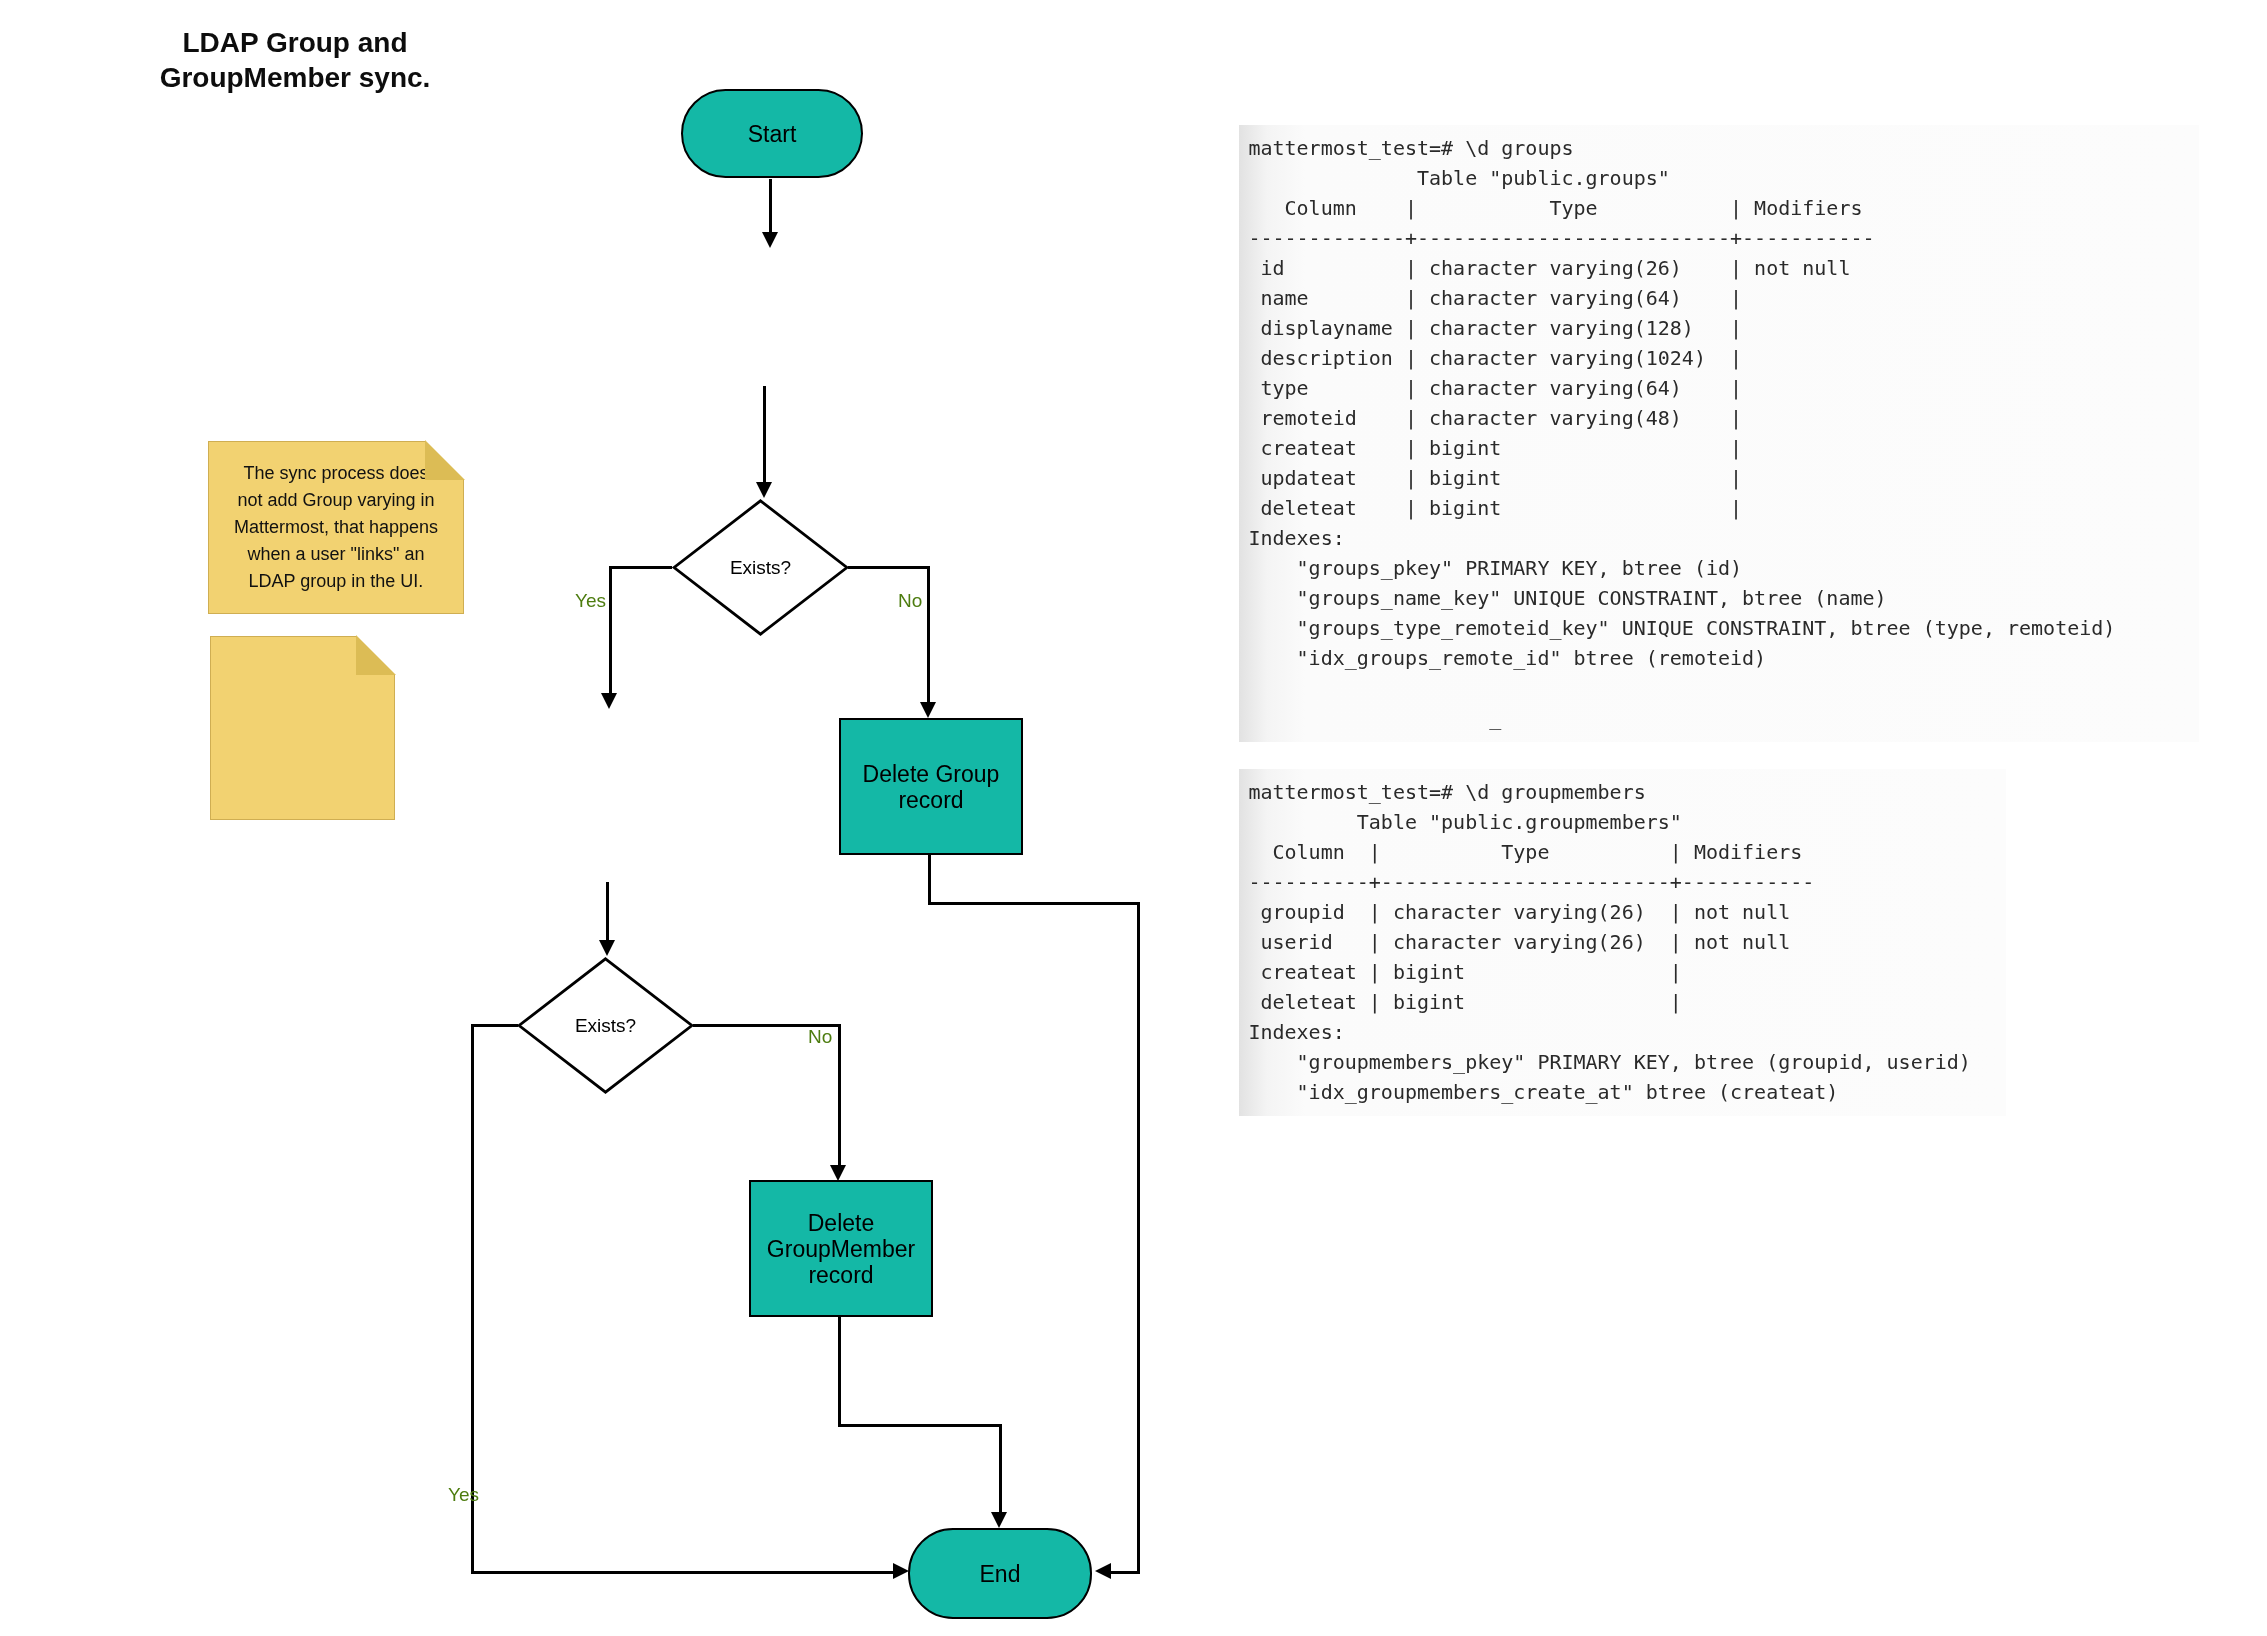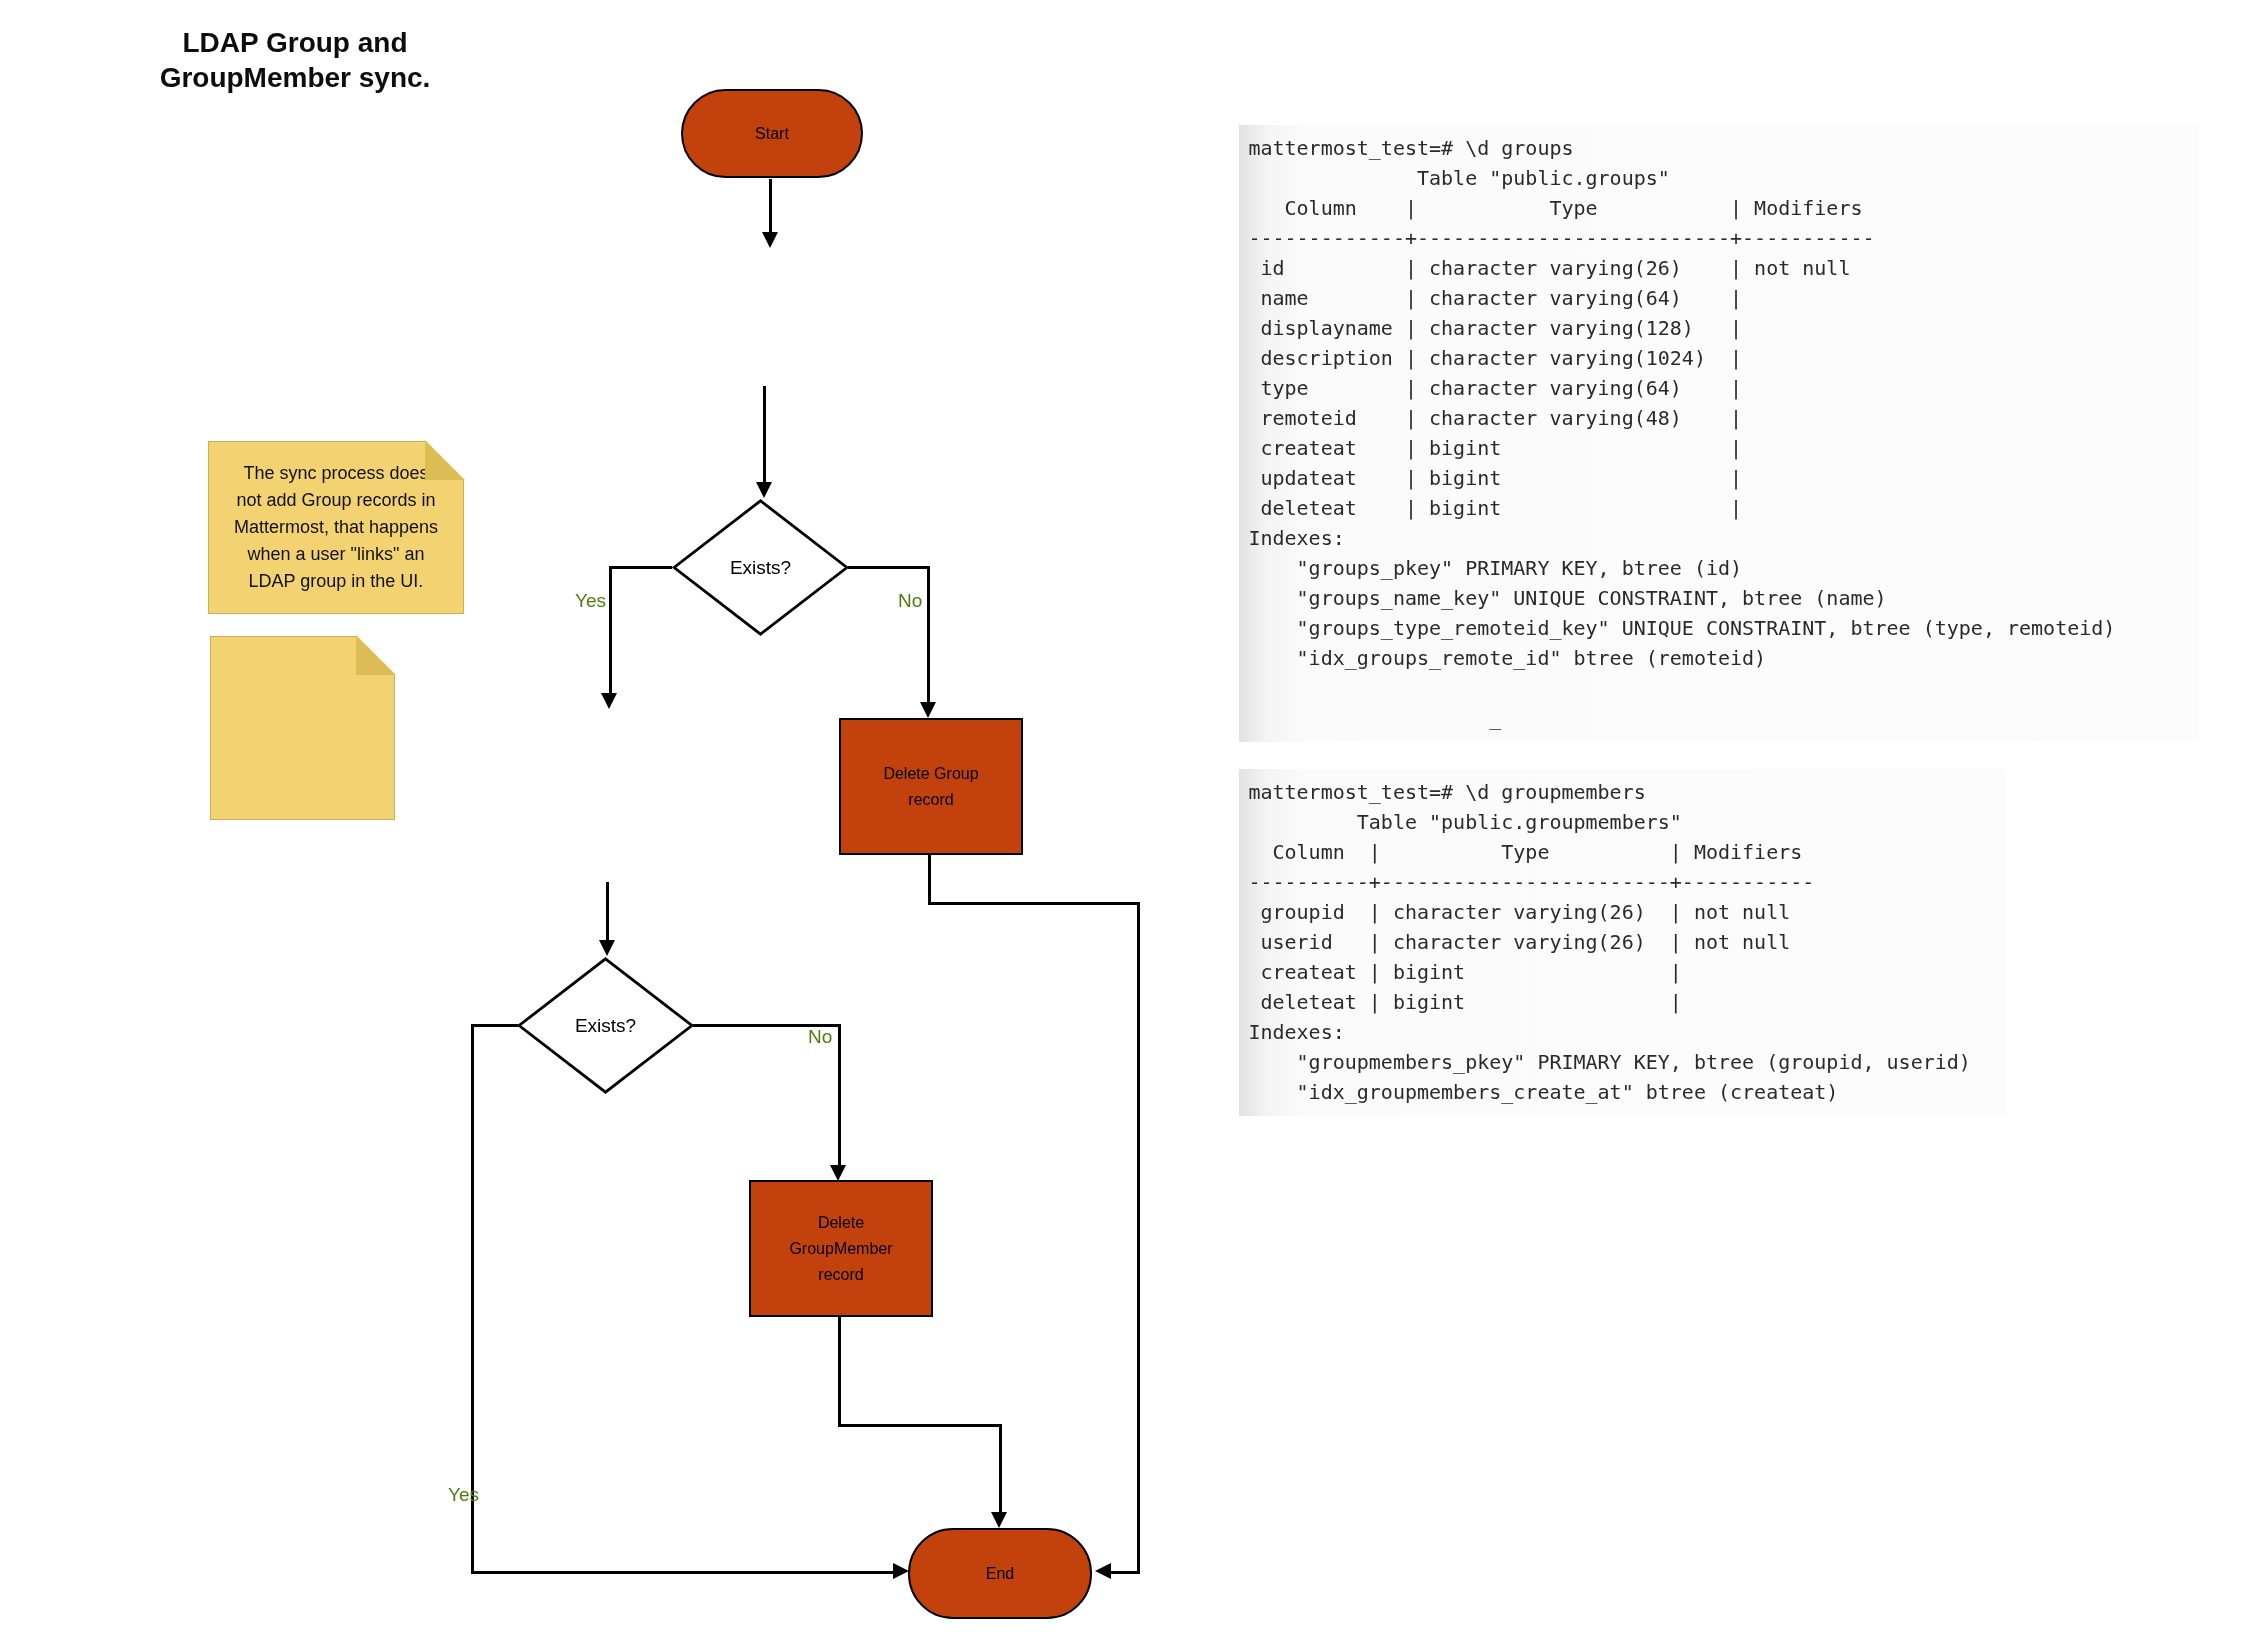--- a/index.html
+++ b/index.html
@@ -7,23 +7,23 @@
        font-family:"Liberation Sans",sans-serif;color:#000;}
 
   .canvas{position:absolute;left:12px;top:0;width:2267px;height:1245px;border-radius:7px;}
 
   
   .page-title{position:absolute;left:118px;top:24.5px;width:330px;
     font-size:28px;font-weight:bold;line-height:35px;text-align:center;
     white-space:pre-line;color:#0d0d0d;}
 
   
-  .node{position:absolute;background:#c2410c;border:2.8px solid #000;
+  .node{position:absolute;background:#14b8a6;border:2.8px solid #000;
     box-sizing:border-box;display:flex;align-items:center;justify-content:center;
-    text-align:center;font-size:16px;line-height:26px;white-space:pre-line;}
+    text-align:center;font-size:23px;line-height:26px;white-space:pre-line;}
   .capsule{border-radius:45px;}
 
   #start{left:669px;top:89px;width:182px;height:89px;}
   #proc-group-check{left:669px;top:247px;width:182px;height:139px;}
   #proc-groupmember-check{left:450px;top:709px;width:297px;height:173px;}
   #proc-delete-group{left:827px;top:718px;width:184px;height:137px;}
   #proc-delete-groupmember{left:737px;top:1180px;width:184px;height:137px;}
   #end{left:896px;top:1528px;width:184px;height:91px;}
 
   .diamond{position:absolute;}
@@ -135,21 +135,21 @@
 
   <div class="vline" style="left:916px;top:854px;height:51px;"></div>
   <div class="hline" style="left:916px;top:902px;width:212px;"></div>
   <div class="vline" style="left:1125px;top:902px;height:672px;"></div>
   <div class="hline" style="left:1096px;top:1571px;width:32px;"></div>
   <div class="arr left" style="left:1080px;top:1563px;"></div>
 
   <div class="sticky" id="note1">
     <div class="fold"></div>
     <div>The sync process does
-not add Group records in
+not add Group varying in
 Mattermost, that happens
 when a user "links" an
 LDAP group in the UI.</div>
   </div>
 
   <div class="sticky" id="note2">
     <div class="fold"></div>
   </div>
 
   <pre class="terminal" id="term1">mattermost_test=# \d groups

